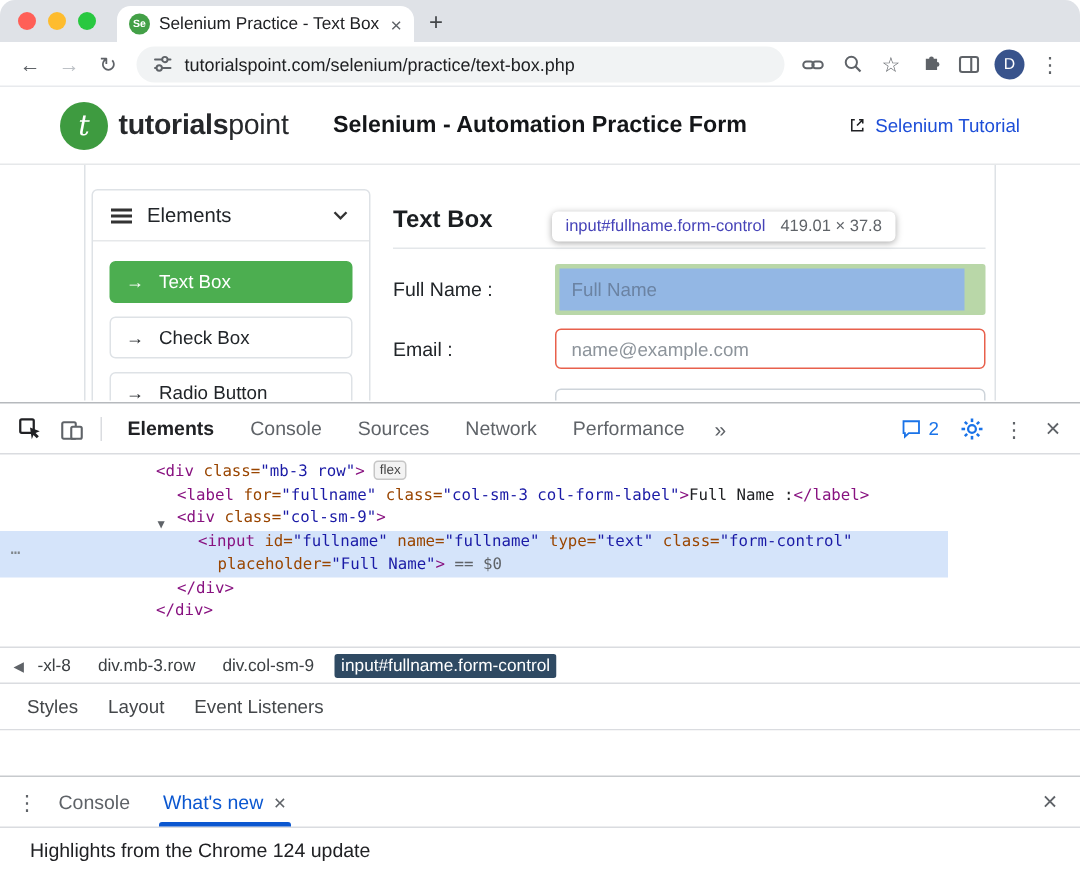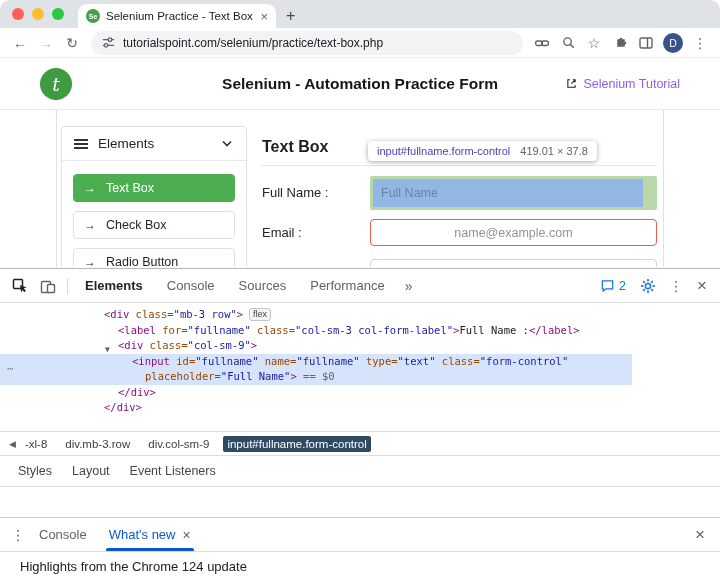--- a/index.html
+++ b/index.html
@@ -28,41 +28,41 @@
   .avatar { width:20px; height:20px; border-radius:50%; background:#38538c; color:#fff; font-size:10.5px; display:flex; align-items:center; justify-content:center; margin:0 3px; }
 
   
   .page { height:210px; overflow:hidden; background:#fff; flex-shrink:0; }
   .site-header { height:52px; display:flex; align-items:center; padding:0 40px; position:relative; border-bottom:1px solid #e6e8ea; }
   .logo { display:flex; align-items:center; gap:7px; }
   .logo-circle { width:32px; height:32px; border-radius:50%; background:#3e9b40; color:#fff; display:flex; align-items:center; justify-content:center; font-family:"DejaVu Serif", serif; font-style:italic; font-size:19px; }
   .logo-text { font-size:19px; color:#26282b; letter-spacing:-0.2px; }
   .logo-bold { font-weight:700; }
   .site-title { position:absolute; left:50%; transform:translateX(-50%); font-size:15.5px; font-weight:700; color:#141619; white-space:nowrap; }
-  .tutorial-link { margin-left:auto; font-size:12.5px; color:#8b5cf6; display:flex; align-items:center; gap:5px; white-space:nowrap; }
+  .tutorial-link { margin-left:auto; font-size:12.5px; color:#1d4ed8; display:flex; align-items:center; gap:5px; white-space:nowrap; }
   .page-body { height:157px; margin:0 56px; border-left:1px solid #dee2e6; border-right:1px solid #dee2e6; padding:16px 4px 0 4px; display:flex; overflow:hidden; }
 
   .side-card { width:186px; height:200px; border:1px solid #dee2e6; border-radius:4px; background:#fff; flex-shrink:0; }
   .side-head { display:flex; align-items:center; gap:10px; padding:9px 12px; border-bottom:1px solid #e6e8ea; font-size:13.5px; color:#212529; }
   .hamb-wrap { width:14px; height:10px; display:flex; align-items:center; }
   .hamb { width:14px; height:2px; background:#333; box-shadow:0 4px 0 #333, 0 -4px 0 #333; }
   .side-chevron { margin-left:auto; display:flex; }
   .side-items { padding:13px 11px; }
   .side-item { display:flex; align-items:center; gap:10px; border:1px solid #dee2e6; border-radius:4px; padding:6px 10px; margin-bottom:9px; font-size:12.5px; color:#212529; background:#fff; }
   .side-item.active { background:#4cae50; border-color:#4cae50; color:#fff; }
   .side-arrow { font-size:12px; }
 
   .form-area { flex:1; margin-left:15px; position:relative; padding-right:2px; }
   .form-title { font-size:16px; font-weight:600; color:#1b1e21; margin-top:12px; }
   .form-hr { border:none; border-top:1px solid #e4e7ea; margin:9px 0 0 0; }
   .form-row { display:flex; align-items:center; margin-top:13px; height:27px; }
   .form-label { width:108px; font-size:13px; color:#212529; flex-shrink:0; }
   .form-input { flex:1; height:27px; border:1px solid #ced4da; border-radius:4px; font-size:12.5px; color:#212529; padding:0 10px; font-family:inherit; outline:none; }
   .form-input::placeholder { color:#8d949b; }
-  .form-row.invalid .form-input { border-color:#e8604c;text-align:center; }
+  .form-row.invalid .form-input { border-color:#e8604c; }
   .inspect-wrap { flex:1; background:#b9d7a8; padding:3px 14px 3px 3px; border-radius:2px; }
   .inspect-wrap .form-input { width:100%; background:#93b7e4; border:none; border-radius:0; height:28px; color:#5d7596; padding:0 8px; }
   .inspect-wrap .form-input::placeholder { color:#6b83a3; }
   .inspect-tooltip { position:absolute; left:106px; top:15px; background:#fff; border-radius:4px; box-shadow:0 1px 5px rgba(0,0,0,0.35); padding:4px 9px; font-size:11px; white-space:nowrap; z-index:6; display:flex; gap:10px; align-items:center; }
   .tt-selector { color:#4643b8; }
   .tt-dims { color:#5f6368; }
 
   
   .devtools { height:249px; border-top:1px solid #b6b9bd; background:#fff; display:flex; flex-direction:column; flex-shrink:0; }
   .dt-toolbar { height:34px; flex-shrink:0; display:flex; align-items:center; border-bottom:1px solid #dadce0; padding:0 6px; }
@@ -171,20 +171,21 @@
         </svg>
     </span>
     <span class="avatar">D</span>
     <span class="tb-icon">⋮</span>
   </div>
 
   <div class="page">
     <div class="site-header">
       <div class="logo">
         <span class="logo-circle">t</span>
+        <span class="logo-text"><span class="logo-bold">tutorials</span><span>point</span></span>
       </div>
       <span class="site-title">Selenium - Automation Practice Form</span>
       <span class="tutorial-link">
         <span>
           <svg width="13" height="13" viewBox="0 0 16 16">
               <path d="M6 3.5 H3.5 v9 h9 V10 M9.5 3.5 H12.5 V6.5 M12.3 3.7 L7.8 8.2" fill="none" stroke="#202124" stroke-width="1.3"></path>
             </svg>
         </span>
         <span>Selenium Tutorial</span>
       </span>
@@ -256,20 +257,21 @@
         <svg width="16" height="16" viewBox="0 0 16 16">
             <rect x="1.5" y="3.5" width="9" height="11" rx="1" fill="#fff" stroke="#5f6368" stroke-width="1.4"></rect>
             <rect x="7.5" y="6.5" width="7" height="8" rx="1" fill="#fff" stroke="#5f6368" stroke-width="1.4"></rect>
           </svg>
       </span>
       <span class="dt-sep"></span>
       <div class="dt-tabs">
           <div class="dt-tab active">Elements</div>
           <div class="dt-tab">Console</div>
           <div class="dt-tab">Sources</div>
+          <div class="dt-tab">Network</div>
           <div class="dt-tab">Performance</div>
         </div>
       <span class="dt-more">»</span>
       <div class="dt-right">
         <span class="issues">
           <span>
             <svg width="15" height="15" viewBox="0 0 16 16">
                 <path d="M2.5 3 h11 v8.5 h-7.2 L3.5 14 v-2.5 h-1 z" fill="none" stroke="#1a73e8" stroke-width="1.3"></path>
               </svg>
           </span>

